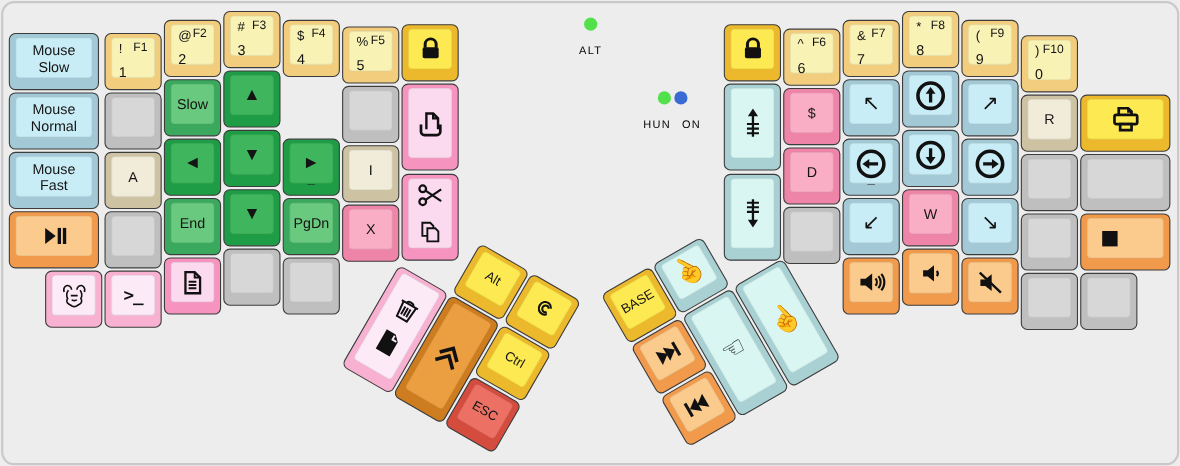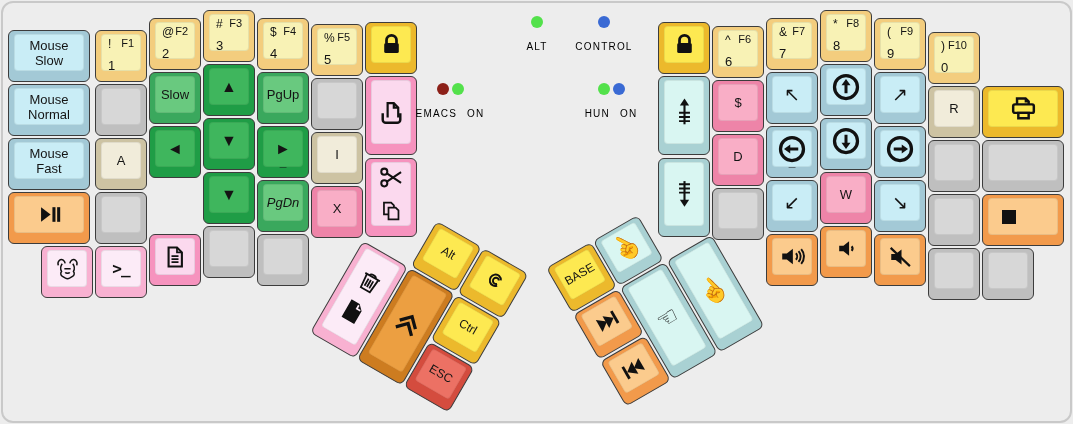--- a/index.html
+++ b/index.html
@@ -101,20 +101,25 @@
     <div class="key" style="left: 149px; top: 72px; width: 52px; height: 52px; background: rgb(58, 168, 93);">
       <div class="cap" style="background: rgb(105, 201, 127); --cap: #69c97f;">
         <div class="cc">Slow</div>
       </div>
     </div>
     <div class="key" style="left: 149px; top: 126px; width: 52px; height: 52px; background: rgb(31, 157, 70);">
       <div class="cap" style="background: rgb(63, 182, 93); --cap: #3fb65d;">
         <div class="cc" style="font-size: 16px;">◄</div>
       </div>
     </div>
+    <div class="key" style="left: 149px; top: 180px; width: 52px; height: 52px; background: rgb(58, 168, 93);">
+      <div class="cap" style="background: rgb(105, 201, 127); --cap: #69c97f;">
+        <div class="cc">End</div>
+      </div>
+    </div>
     <div class="key" style="left: 149px; top: 234px; width: 52px; height: 52px; background: rgb(246, 147, 190);">
       <div class="cap" style="background: rgb(251, 217, 238); --cap: #fbd9ee;">
         <div class="cc"><div class="icon"><span class="icon"><svg xmlns="http://www.w3.org/2000/svg" viewBox="0 0 24 24" width="28">
                 <g fill="none" stroke="#111" stroke-width="1.8">
                   <path d="M6.5 3.8h7.2l4.2 4.2v12.2H6.5z"></path>
                   <path d="M13.7 3.8v4.2h4.2" stroke-width="1.5"></path>
                   <path d="M9 11.2h6M9 13.8h6M9 16.4h6" stroke-width="1.6"></path>
                 </g>
               </svg></span></div></div>
       </div>
@@ -144,33 +149,28 @@
     <div class="key" style="left: 203px; top: 226px; width: 52px; height: 52px; background: rgb(191, 191, 191);">
       <div class="cap" style="background: rgb(215, 215, 215); --cap: #d7d7d7;"></div>
     </div>
     <div class="key" style="left: 257px; top: 18px; width: 52px; height: 52px; background: rgb(243, 205, 126);">
       <div class="cap" style="background: rgb(248, 242, 181); --cap: #f8f2b5;">
         <span class="tl">$</span>
         <span class="tr">F4</span>
         <span class="ml">4</span>
       </div>
     </div>
-    <div class="key" style="left: 257px; top: 72px; width: 52px; height: 52px; background: rgb(58, 168, 93);">
-      <div class="cap" style="background: rgb(105, 201, 127); --cap: #69c97f;">
-        <div class="cc">PgUp</div>
-      </div>
-    </div>
     <div class="key" style="left: 257px; top: 126px; width: 52px; height: 52px; background: rgb(31, 157, 70);">
       <div class="cap" style="background: rgb(63, 182, 93); --cap: #3fb65d;">
         <div class="cc" style="font-size: 16px;">►</div>
         <span class="sub">_</span>
       </div>
     </div>
     <div class="key" style="left: 257px; top: 180px; width: 52px; height: 52px; background: rgb(58, 168, 93);">
-      <div class="cap" style="background: rgb(105, 201, 127); font-style: italic; --cap: #69c97f;">
+      <div class="cap" style="background: rgb(105, 201, 127); --cap: #69c97f;">
         <div class="cc">PgDn</div>
       </div>
     </div>
     <div class="key" style="left: 257px; top: 234px; width: 52px; height: 52px; background: rgb(191, 191, 191);">
       <div class="cap" style="background: rgb(215, 215, 215); --cap: #d7d7d7;"></div>
     </div>
     <div class="key" style="left: 311px; top: 24px; width: 52px; height: 52px; background: rgb(243, 205, 126);">
       <div class="cap" style="background: rgb(248, 242, 181); --cap: #f8f2b5;">
         <span class="tl">%</span>
         <span class="tr">F5</span>
@@ -531,33 +531,20 @@
           <div class="cc"><div class="icon"><span class="icon"><span class="glyph" style="font-size:24px;display:inline-block;transform:rotate(-14deg)">☝</span></span></div></div>
         </div>
       </div>
     </div>
     <div class="ind" style="left: 537px; top: 16px;">
       <div class="dots">
         <div class="dot" style="background: rgb(83, 225, 75);"></div>
       </div>
       <div class="ind-label">ALT</div>
     </div>
-    <div class="ind" style="left: 604px; top: 16px;">
-      <div class="dots">
-        <div class="dot" style="background: rgb(58, 106, 212);"></div>
-      </div>
-      <div class="ind-label">CONTROL</div>
-    </div>
-    <div class="ind" style="left: 450px; top: 83px;">
-      <div class="dots">
-        <div class="dot" style="background: rgb(140, 32, 24);"></div>
-        <div class="dot" style="background: rgb(83, 225, 75);"></div>
-      </div>
-      <div class="ind-label">EMACS ON</div>
-    </div>
     <div class="ind" style="left: 611px; top: 83px;">
       <div class="dots">
         <div class="dot" style="background: rgb(83, 225, 75);"></div>
         <div class="dot" style="background: rgb(58, 106, 212);"></div>
       </div>
       <div class="ind-label">HUN ON</div>
     </div>
   </div>
 
 </body></html>

